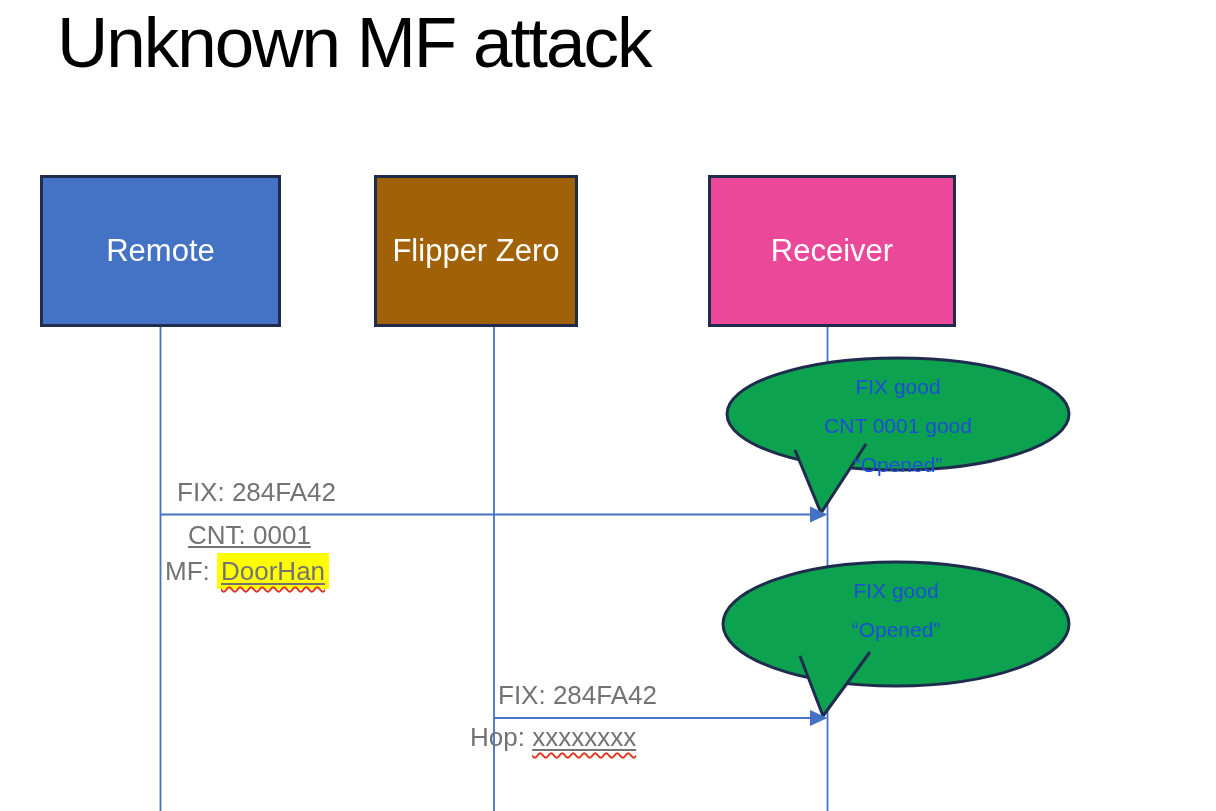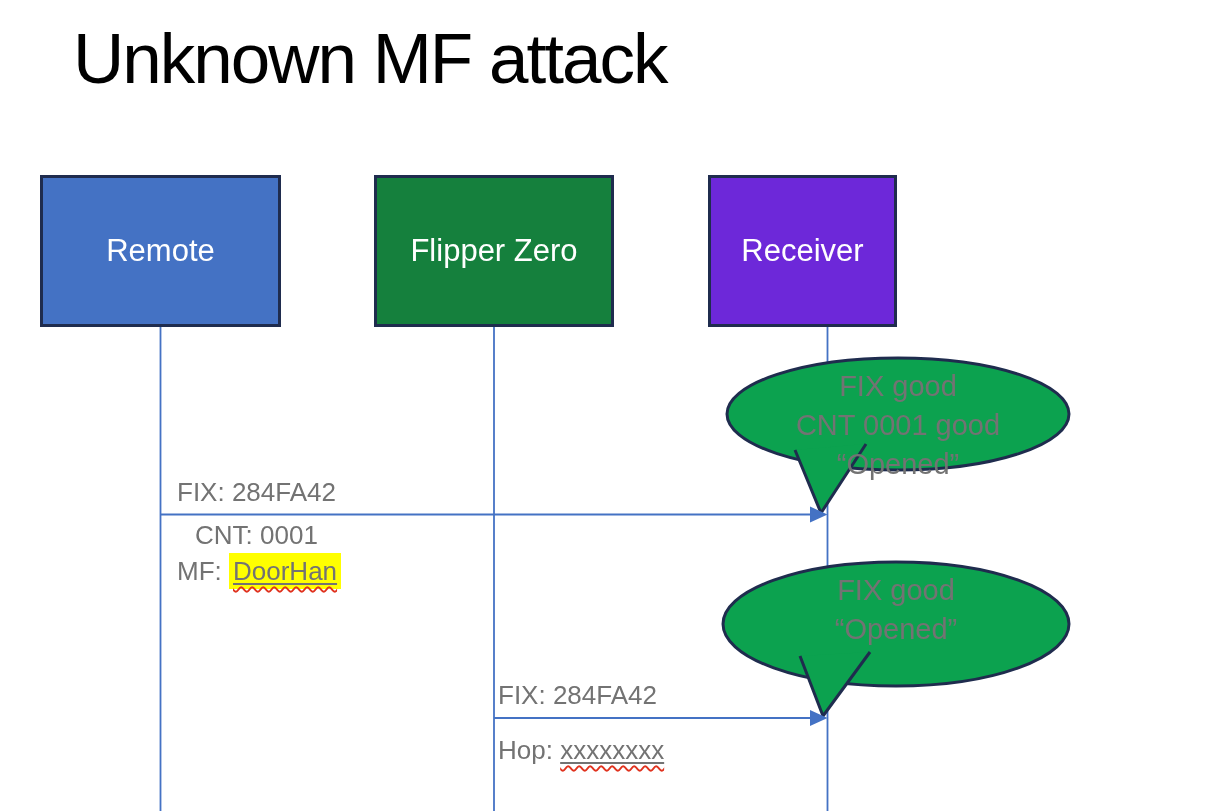--- a/index.html
+++ b/index.html
@@ -9,21 +9,21 @@
     width: 1216px;
     height: 811px;
     background: #ffffff;
     overflow: hidden;
     font-family: "Liberation Sans", sans-serif;
   }
   .title {
     position: absolute;
     left: 57px;
     top: 2px;
-    margin: 16px;
+    margin: 0;
     font-size: 71px;
     font-weight: 300;
     letter-spacing: -2px;
     color: #000000;
     white-space: nowrap;
   }
   .layer {
     position: absolute;
     left: 0; top: 0;
     width: 1216px; height: 811px;
@@ -37,35 +37,35 @@
     display: flex;
     align-items: center;
     justify-content: center;
     z-index: 2;
   }
   .actor span {
     color: #ffffff;
     font-size: 31px;
   }
   .actor.remote   { left: 40px;  width: 241px; background: #4472C4; }
-  .actor.flipper  { left: 374px; width: 240px; background: #15803d; justify-content: center; }
-  .actor.receiver { left: 708px; width: 189px; background: #6d28d9; }
+  .actor.flipper  { left: 374px; width: 204px; background: #a16207; justify-content: center; }
+  .actor.receiver { left: 708px; width: 248px; background: #ec4899; }
 
   .msg-line {
     position: absolute;
     font-size: 26px;
     color: #737373;
     white-space: nowrap;
     z-index: 3;
   }
   #msg1-fix { left: 177px; top: 477px; }
-  #msg1-cnt { left: 195px; top: 520px; }
-  #msg1-mf  { left: 177px; top: 556px; }
+  #msg1-cnt { left: 188px; top: 520px; text-decoration: underline; }
+  #msg1-mf  { left: 165px; top: 556px; }
   #msg2-fix { left: 498px; top: 680px; }
-  #msg2-hop { left: 498px; top: 722px; margin-top: 13px; }
+  #msg2-hop { left: 470px; top: 722px; }
   #msg2-mf  { left: 498px; top: 759px; }
 
   .hl { background: #FFFF00; padding: 3px 4px; }
   .squiggle {
     text-decoration: underline;
     text-decoration-style: wavy;
     text-decoration-color: #E0321E;
     text-decoration-thickness: 1.5px;
     text-underline-offset: 6px;
   }
@@ -73,22 +73,22 @@
     text-decoration: underline;
     text-decoration-style: solid;
     text-decoration-color: currentColor;
     text-decoration-thickness: 1.5px;
     text-underline-offset: 3px;
   }
   .callout-text {
     position: absolute;
     width: 320px;
     text-align: center;
-    color: #737373;
-    font-size: 29px;
+    color: #1d4ed8;
+    font-size: 21px;
     line-height: 39px;
     z-index: 3;
   }
   #callout1-text { left: 738px; top: 367px; }
   #callout2-text { left: 736px; top: 571px; }
 </style>
 </head>
 <body>
 
 <div class="slide">

